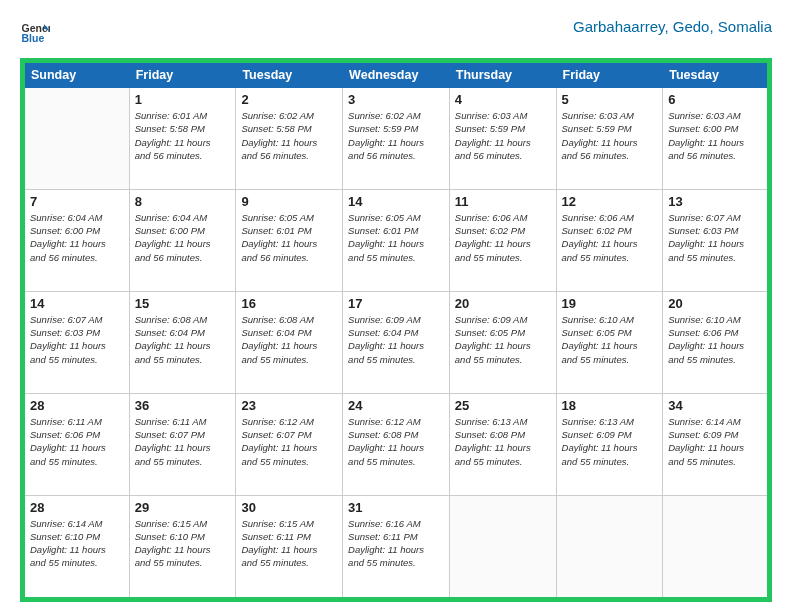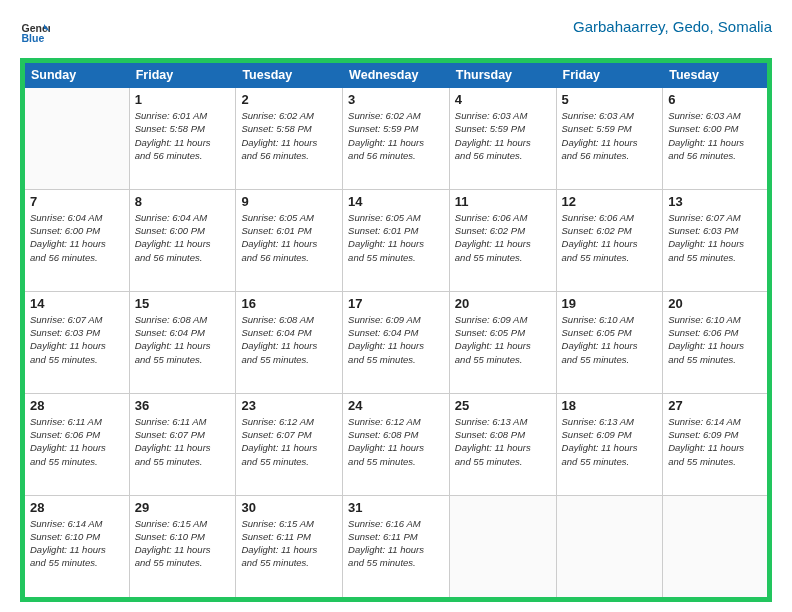--- a/index.html
+++ b/index.html
@@ -226,21 +226,21 @@
           </td>
           <td>
             <span class="day-num">25</span>
             <div class="day-info">Sunrise: 6:13 AM<br>Sunset: 6:08 PM<br>Daylight: 11 hours<br>and 55 minutes.</div>
           </td>
           <td>
             <span class="day-num">18</span>
             <div class="day-info">Sunrise: 6:13 AM<br>Sunset: 6:09 PM<br>Daylight: 11 hours<br>and 55 minutes.</div>
           </td>
           <td>
-            <span class="day-num">27</span>
+            <span class="day-num">34</span>
             <div class="day-info">Sunrise: 6:14 AM<br>Sunset: 6:09 PM<br>Daylight: 11 hours<br>and 55 minutes.</div>
           </td>
         </tr>
         <tr>
           <td>
             <span class="day-num">28</span>
             <div class="day-info">Sunrise: 6:14 AM<br>Sunset: 6:10 PM<br>Daylight: 11 hours<br>and 55 minutes.</div>
           </td>
           <td>
             <span class="day-num">29</span>

